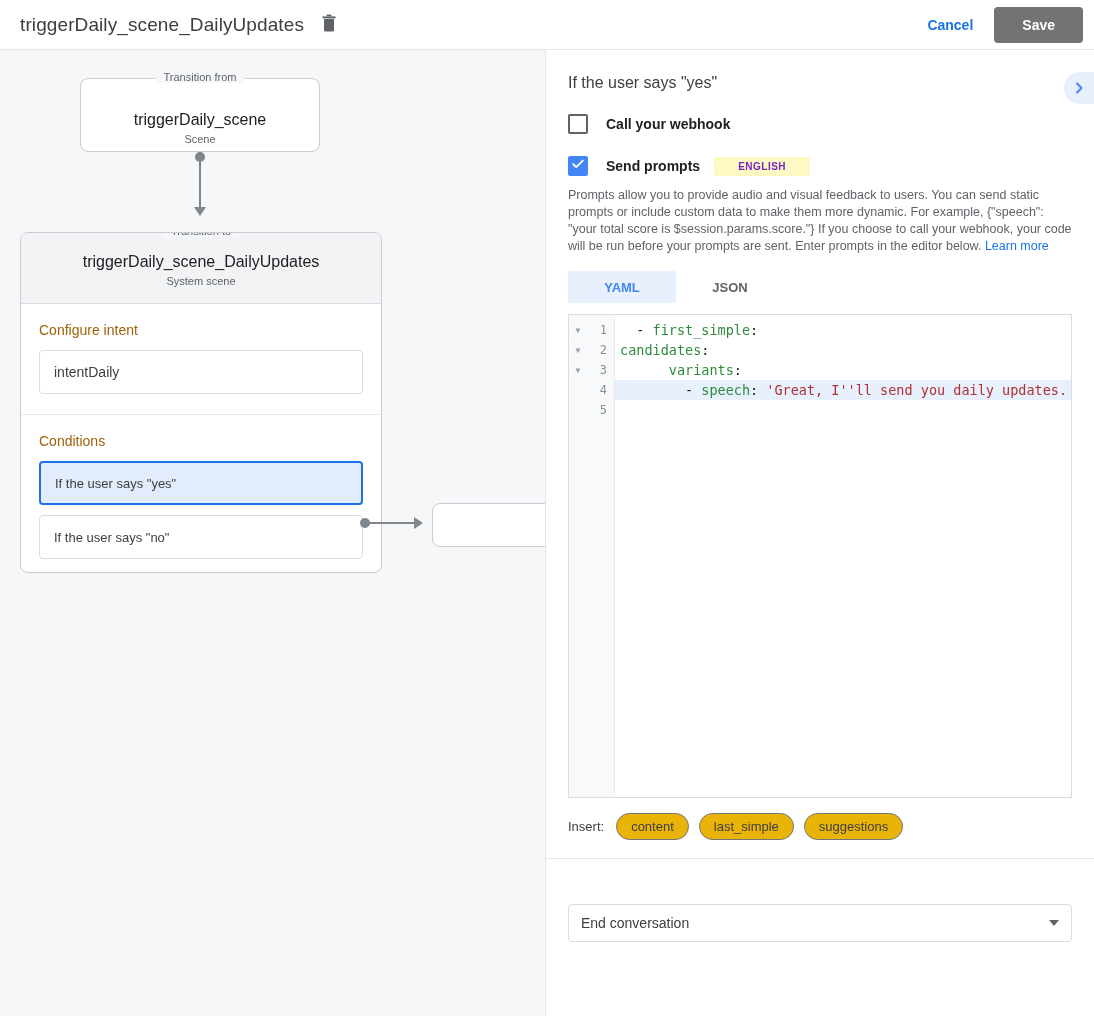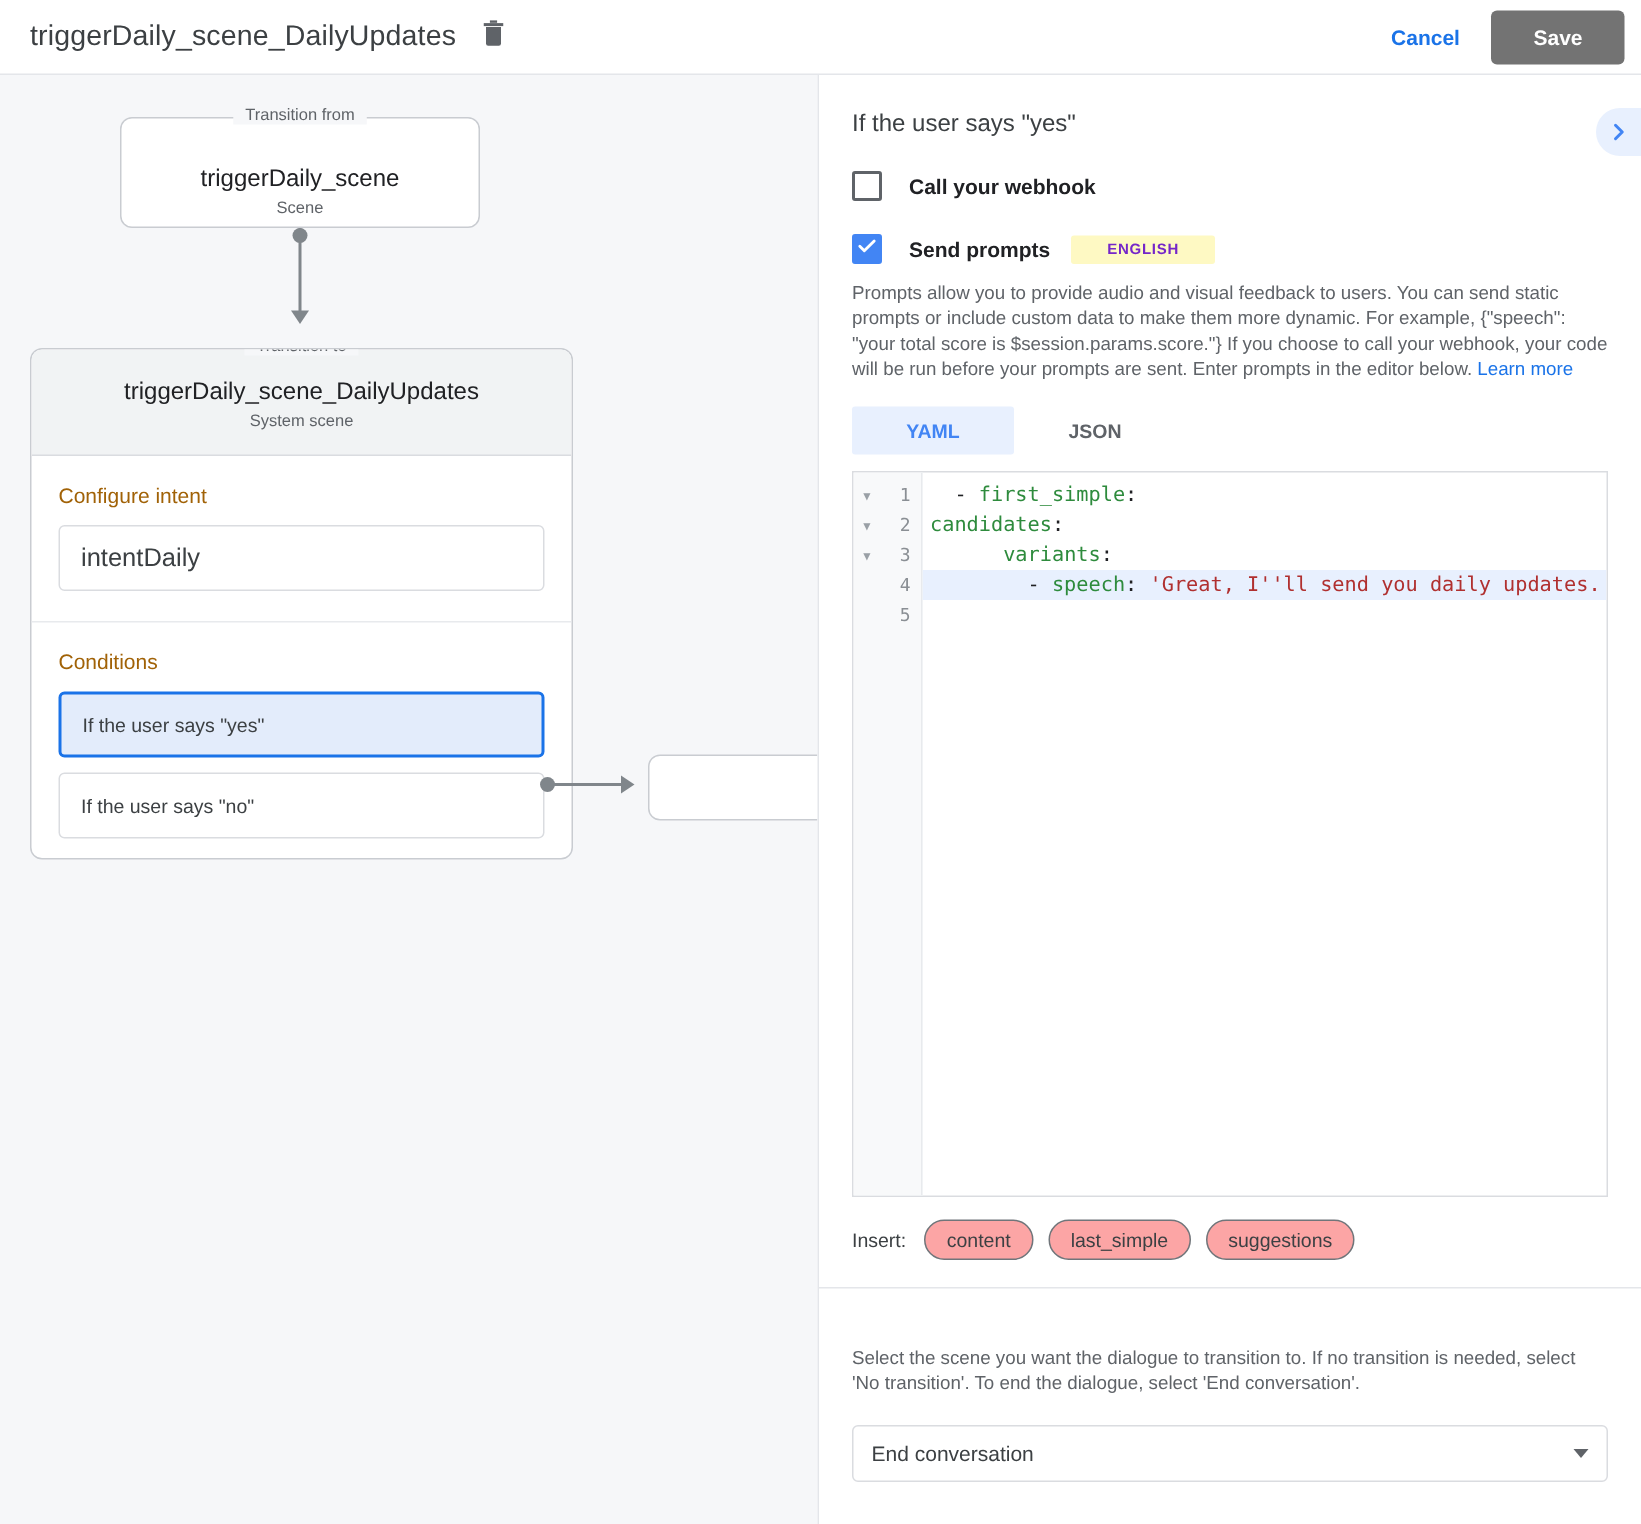--- a/index.html
+++ b/index.html
@@ -89,21 +89,21 @@
     background: #f1f3f4; padding: 20px 10px 16px;
     border-bottom: 1px solid #dadce0;
   }
   .node-to-head .node-title { margin-top: 0; }
   .section { padding: 18px 18px 20px; }
   .section + .section { border-top: 1px solid #e8eaed; }
   .section-label { font-size: 14px; color: #a16207; margin-bottom: 12px; }
   .field-box {
     border: 1px solid #dadce0; border-radius: 4px;
     height: 44px; display: flex; align-items: center;
-    padding: 0 14px; font-size: 17px; color: #3c4043; background: #fff;
+    padding: 0 14px; font-size: 14px; color: #3c4043; background: #fff;
     cursor: pointer;
   }
   .cond-box {
     border: 1px solid #dadce0; border-radius: 4px;
     height: 44px; display: flex; align-items: center;
     padding: 0 14px; font-size: 13px; color: #3c4043; background: #fff;
     cursor: pointer; margin-bottom: 10px;
   }
   .cond-box.selected { background: #e3ecfb; border: 2px solid #1a73e8; }
   .cond-box:last-child { margin-bottom: 0; }
@@ -206,21 +206,21 @@
   .k { color: #2e8b3d; }
   .s { color: #b03030; }
   .p { color: #202124; }
 
   
   .insert-row { display: flex; align-items: center; margin-top: 15px; padding-bottom: 18px; }
   .insert-label { font-size: 13px; color: #3c4043; margin-right: 12px; }
   .chip {
     border: 1px solid #70757a; border-radius: 14px;
     padding: 5px 14px; font-size: 13px; color: #3c4043;
-    margin-right: 10px; cursor: pointer; background: #fca5a5;
+    margin-right: 10px; cursor: pointer; background: #eab308;
   }
 
   .divider { height: 1px; background: #e4e6ea; margin: 0; }
 
   .trans-sec { padding: 26px 22px 0 22px; }
   .trans-title { font-size: 16px; color: #3c4043; }
   .trans-desc { margin-top: 12px; font-size: 12.5px; line-height: 17px; color: #5f6368; }
   .select-box {
     margin-top: 19px; height: 38px; border: 1px solid #dadce0; border-radius: 4px;
     display: flex; align-items: center; padding: 0 12px;
@@ -366,21 +366,20 @@
         <div class="insert-label">Insert:</div>
         <div class="chip">content</div>
         <div class="chip">last_simple</div>
         <div class="chip">suggestions</div>
       </div>
     </div>
 
     <div class="divider"></div>
 
     <div class="trans-sec">
-      <div class="trans-desc">Select the scene you want the dialogue to transition to. If no transition is needed, select 'No transition'. To end the dialogue, select 'End conversation'.</div>
       <div class="select-box">
         <span>End conversation</span>
         <span class="select-caret"></span>
       </div>
     </div>
 
   </div>
 </div>
 
 </body></html>

